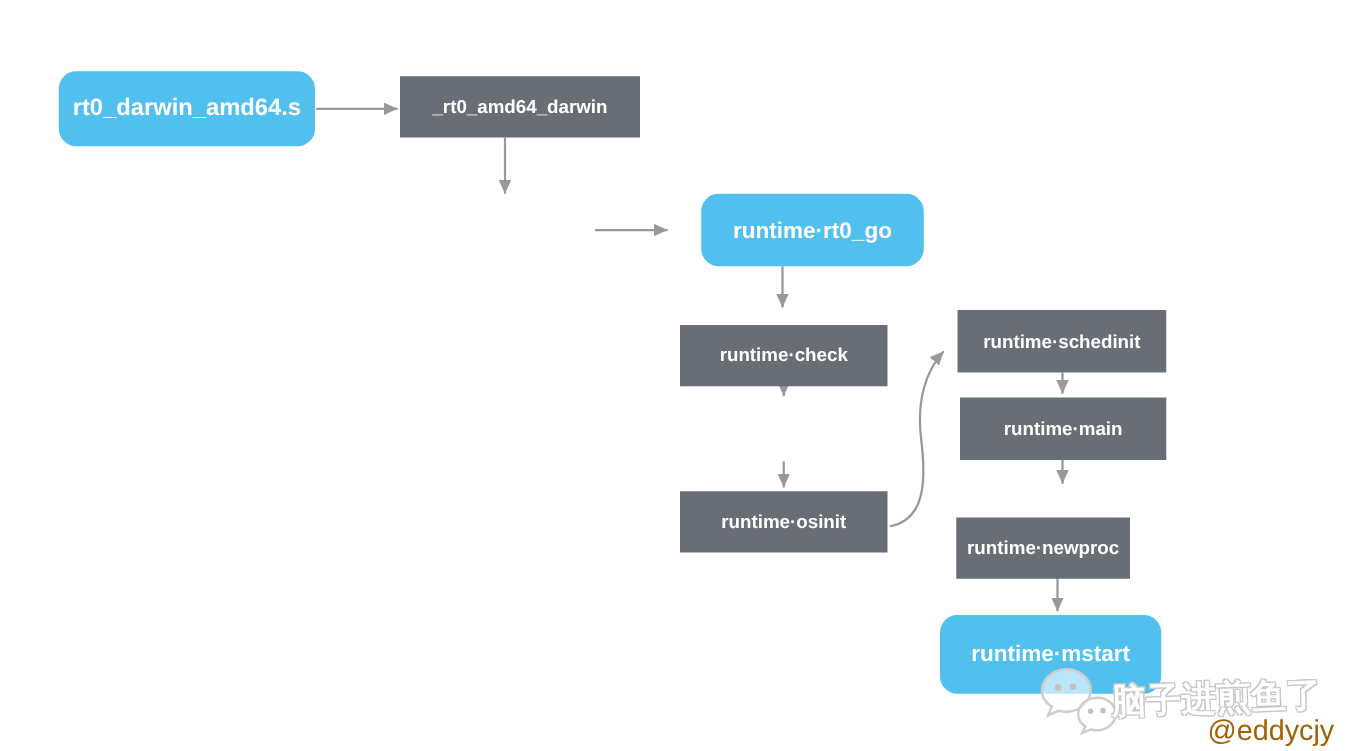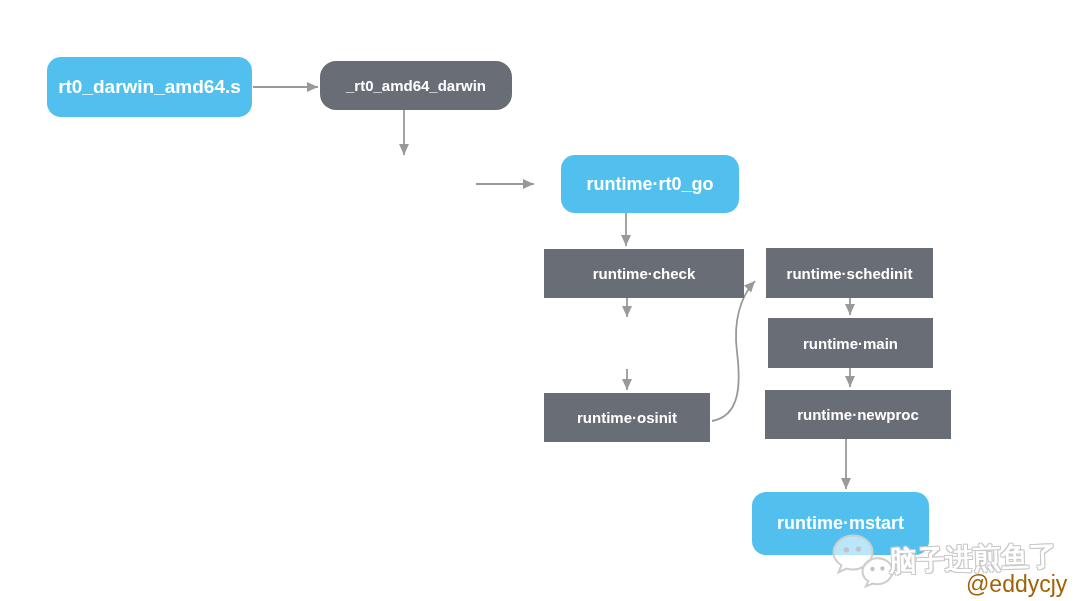--- a/index.html
+++ b/index.html
@@ -33,29 +33,29 @@
     background: #696e76;
     font-size: 15px;
   }
   .node.primary {
     background: #51c0ef;
     border-radius: 14px;
     font-size: 18px;
   }
   
   #n0  { left: 47px;  top: 57px;  width: 205px; height: 60px; font-size: 19px; text-align: center; }
-  #n1  { left: 320px; top: 61px;  width: 192px; height: 49px; border-radius: 16px; }
+  #n1  { left: 320px; top: 61px;  width: 192px; height: 49px; }
   #n2  { left: 333px; top: 159px; width: 141px; height: 49px; }
   #n3  { left: 537px; top: 155px; width: 178px; height: 58px; margin-left: 24px; }
-  #n4  { left: 544px; top: 249px; width: 200px; height: 49px; }
+  #n4  { left: 544px; top: 260px; width: 166px; height: 49px; }
   #n5  { left: 544px; top: 320px; width: 166px; height: 49px; }
   #n6  { left: 544px; top: 393px; width: 166px; height: 49px; }
   #n7  { left: 766px; top: 248px; width: 167px; height: 50px; }
   #n8  { left: 768px; top: 318px; width: 165px; height: 50px; }
-  #n9  { left: 765px; top: 390px; width: 186px; height: 49px; }
+  #n9  { left: 765px; top: 414px; width: 139px; height: 49px; }
   #n10 { left: 752px; top: 492px; width: 177px; height: 63px; }
 
   .watermark-brand {
     position: absolute;
     left: 889px;
     top: 540px;
     font-size: 28px;
     font-weight: bold;
     color: #ffffff;
     letter-spacing: 0px;

